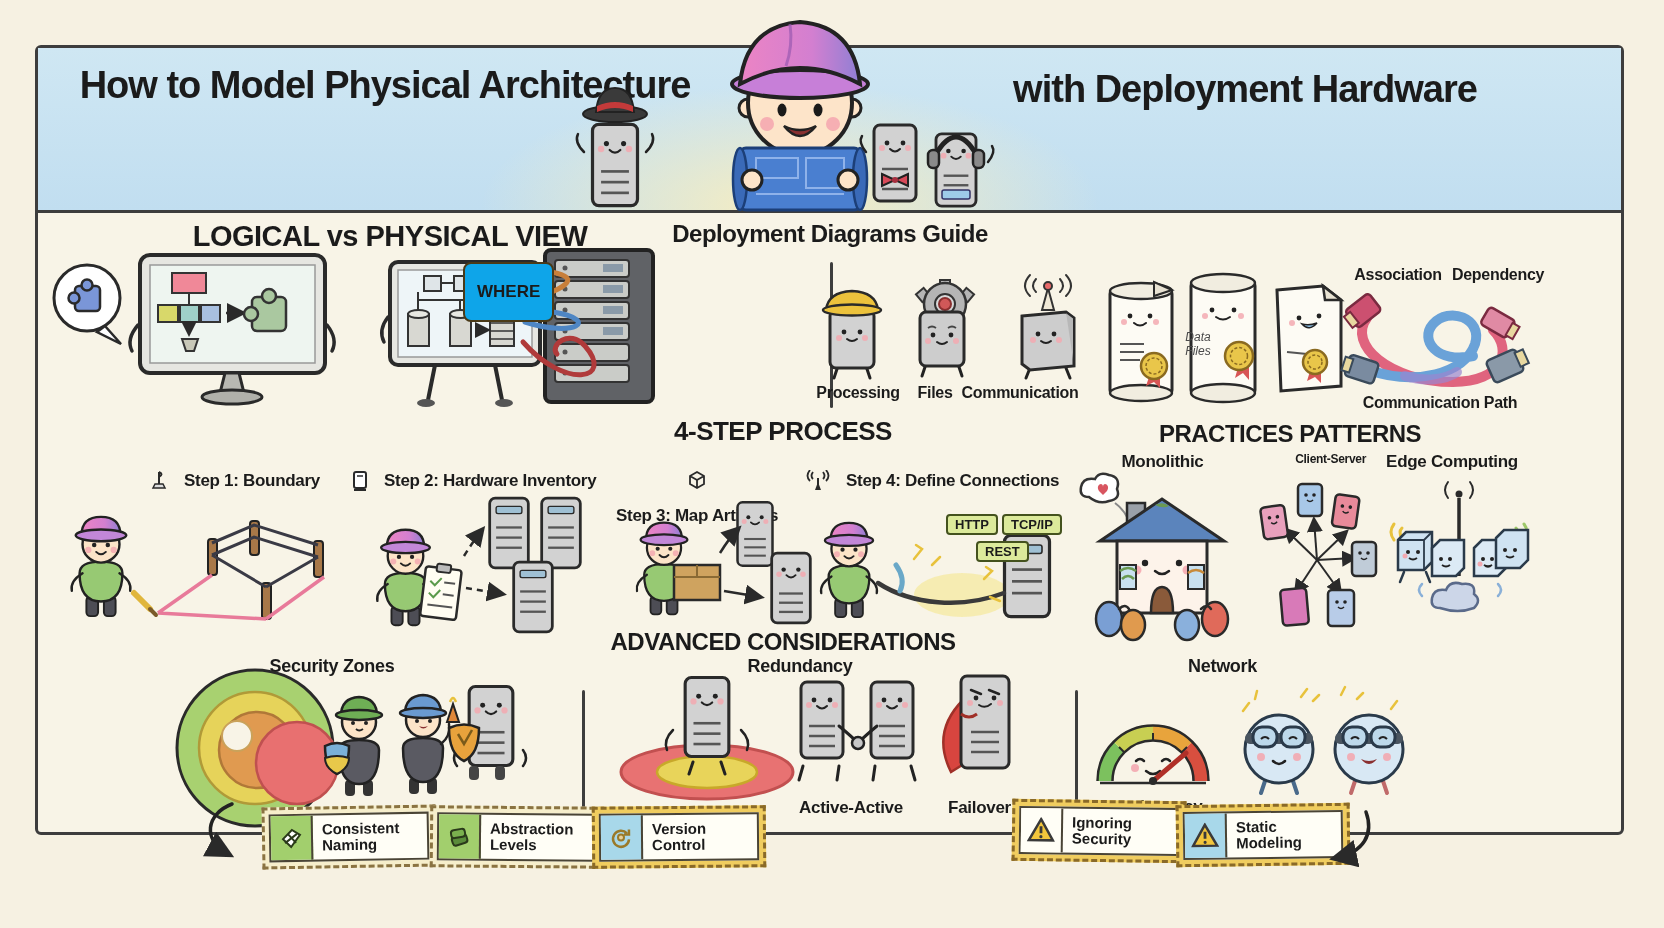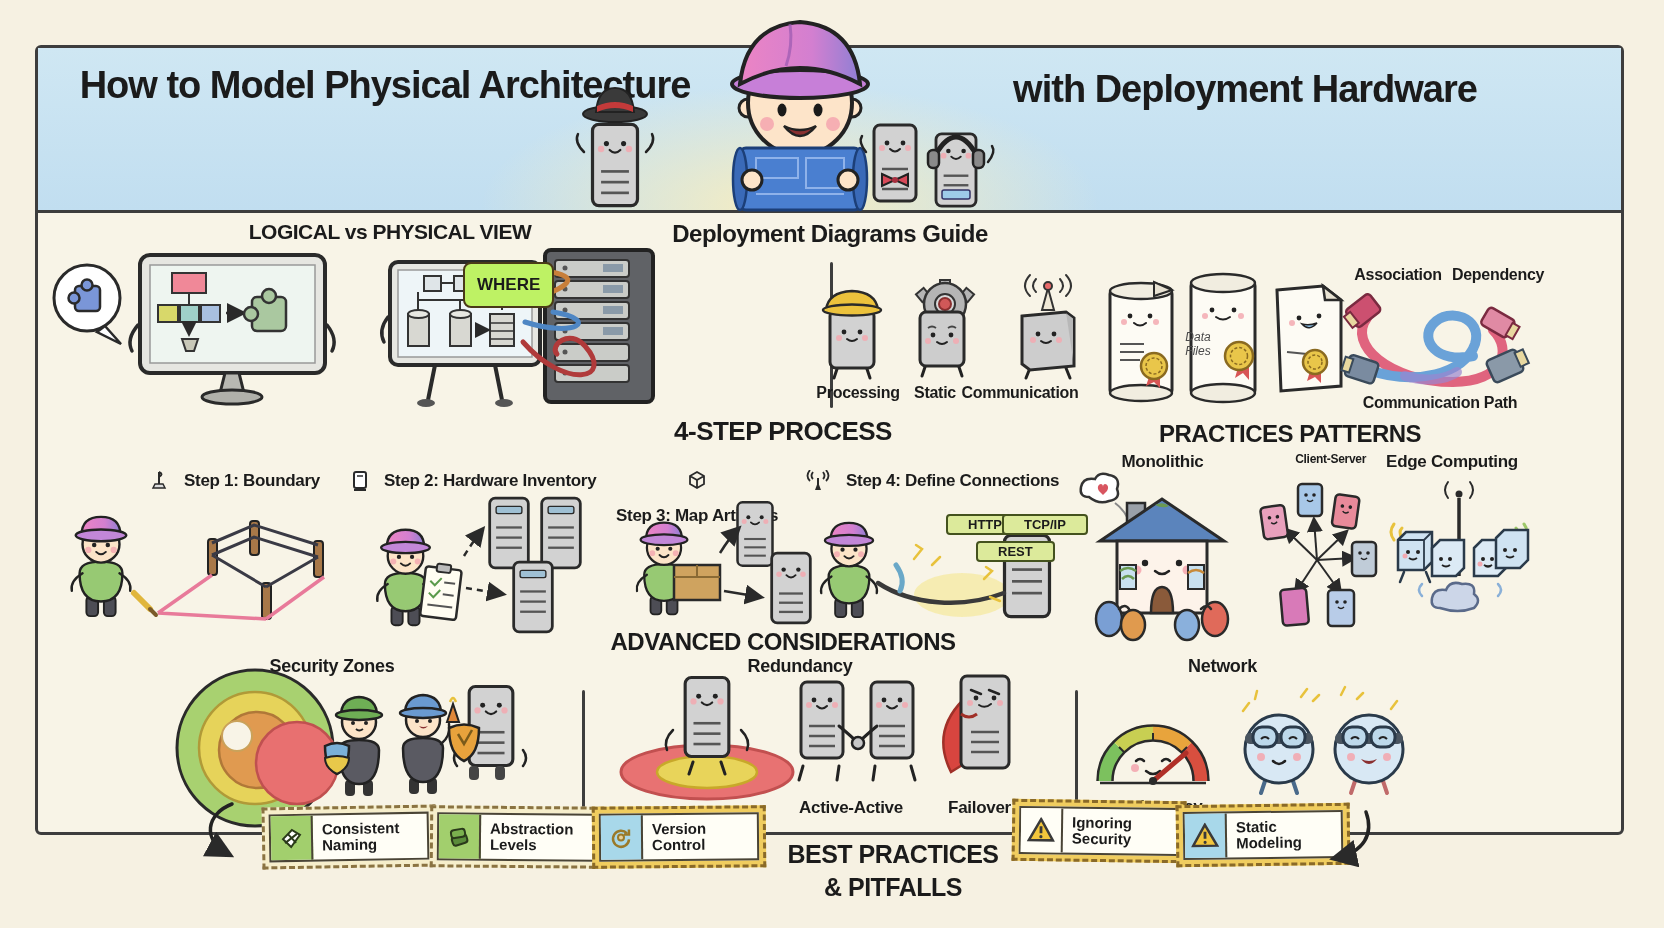--- a/index.html
+++ b/index.html
@@ -20,27 +20,27 @@
     background:
       radial-gradient(ellipse 430px 170px at 47.5% 98%, #f8eec0 0%, rgba(248,238,192,0) 72%),
       linear-gradient(180deg,#cfe7f3,#c1def0);
   }
   .h-title { position:absolute; font-weight:700; font-size:38px; letter-spacing:-1px; text-align:center; white-space:nowrap; }
   .sec-title { position:absolute; font-weight:700; text-align:center; white-space:nowrap; letter-spacing:-0.5px; }
   .lbl { position:absolute; font-weight:700; text-align:center; white-space:nowrap; letter-spacing:-0.3px; }
   .vdiv { position:absolute; width:3px; background:#3d3d3d; border-radius:2px; }
   .tag {
     position:absolute; font-weight:700; font-size:17px;
-    background:#bef264; border:2.5px solid #4a3a18; border-radius:8px;
-    padding:11px 12px; white-space:nowrap;
+    background:#0ea5e9; border:2.5px solid #4a3a18; border-radius:8px;
+    padding:18px 12px; white-space:nowrap;
   }
   .ptag {
     position:absolute; font-weight:700; font-size:13px;
     background:#dcea9b; border:2px solid #44521e; border-radius:4px;
-    padding:1px 20px; white-space:nowrap;
+    padding:1px 7px; white-space:nowrap;
   }
   .step-label { position:absolute; display:flex; align-items:center; gap:16px; font-weight:700; font-size:17px; white-space:nowrap; letter-spacing:-0.3px; }
   .badge-note { position:absolute; font-size:12px; font-style:italic; color:#4a4a4a; text-align:center; }
   .stamp { position:absolute; border:3px dashed #8a7342; background:#f6eecb; padding:4px; }
   .stamp.gold { background:#f0cd5f; border-color:#8a6a28; }
   .stamp-inner { display:flex; align-items:stretch; border:2.5px solid #4a4435; background:#fffef6; height:44px; }
   .stamp-icon { width:40px; display:flex; align-items:center; justify-content:center; border-right:2.5px solid #4a4435; }
   .stamp-icon.green { background:#a2cf6d; }
   .stamp-icon.blue  { background:#a8d8ea; }
   .stamp-icon.white { background:#fffef6; }
@@ -158,21 +158,21 @@
     <g>
       <use href="#sym-serverface" x="362" y="128" width="48" height="80"></use>
       <path d="M366,152 Q386,118 406,152" fill="none" stroke="#222" stroke-width="5" stroke-linecap="round"></path>
       <rect x="358" y="148" width="11" height="18" rx="5" fill="#8a8a8a" stroke="#222" stroke-width="2.5"></rect>
       <rect x="403" y="148" width="11" height="18" rx="5" fill="#8a8a8a" stroke="#222" stroke-width="2.5"></rect>
       <rect x="372" y="188" width="28" height="9" rx="2" fill="#9ecbe8" stroke="#336" stroke-width="1.5"></rect>
       <path d="M418,160 Q426,150 422,144" fill="none" stroke="#222" stroke-width="2.5" stroke-linecap="round"></path>
     </g>
   </svg>
 
-  <div class="sec-title" style="left:180px; top:220px; width:420px; font-size:21px;">LOGICAL vs PHYSICAL VIEW</div>
+  <div class="sec-title" style="left:180px; top:220px; width:420px; font-size:29px;">LOGICAL vs PHYSICAL VIEW</div>
   <div class="sec-title" style="left:620px; top:220px; width:420px; font-size:24px;">Deployment Diagrams Guide</div>
 
   <svg class="illu" style="left:45px; top:250px;" width="630" height="160" viewBox="0 0 630 160">
     <g>
       <circle cx="42" cy="48" r="33" fill="#ffffff" stroke="#2a2a2a" stroke-width="3"></circle>
       <path d="M60,76 L76,94 L52,82 Z" fill="#ffffff" stroke="#2a2a2a" stroke-width="2.5"></path>
       <g>
         <rect x="30" y="36" width="25" height="25" rx="4" fill="#7a96d8" stroke="#2a2a2a" stroke-width="2.5"></rect>
         <circle cx="42" cy="35" r="5.5" fill="#7a96d8" stroke="#2a2a2a" stroke-width="2.5"></circle>
         <circle cx="29" cy="48" r="5.5" fill="#7a96d8" stroke="#2a2a2a" stroke-width="2.5"></circle>
@@ -293,21 +293,21 @@
       <path d="M14,38 L58,34 L66,40 L66,88 L22,92 L14,86 Z" fill="#cdcdcd" stroke="#2a2a2a" stroke-width="3"></path>
       <path d="M58,34 L66,40 L66,88" fill="#b8b8b8" stroke="#2a2a2a" stroke-width="2"></path>
       <circle cx="30" cy="56" r="2.4" fill="#222"></circle>
         <circle cx="46" cy="56" r="2.4" fill="#222"></circle>
       <path d="M33,63 Q38,67 43,63" fill="none" stroke="#222" stroke-width="2" stroke-linecap="round"></path>
       <circle cx="25" cy="62" r="3" fill="#f3a9b0" opacity="0.85"></circle>
         <circle cx="51" cy="62" r="3" fill="#f3a9b0" opacity="0.85"></circle>
     </g>
   </svg>
   <div class="lbl" style="left:808px; top:384px; width:100px; font-size:16px;">Processing</div>
-  <div class="lbl" style="left:902px; top:384px; width:66px; font-size:16px;">Static</div>
+  <div class="lbl" style="left:902px; top:384px; width:66px; font-size:16px;">Files</div>
   <div class="lbl" style="left:960px; top:384px; width:120px; font-size:16px;">Communication</div>
 
   <svg class="illu" style="left:1105px; top:272px;" width="240" height="138" viewBox="0 0 240 138">
     <g transform="translate(5,10)">
       <rect x="0" y="8" width="62" height="104" rx="4" fill="#fdfbf4" stroke="#2a2a2a" stroke-width="3"></rect>
       <ellipse cx="31" cy="9" rx="31" ry="8" fill="#f1ede0" stroke="#2a2a2a" stroke-width="2.5"></ellipse>
       <ellipse cx="31" cy="111" rx="31" ry="8" fill="#f1ede0" stroke="#2a2a2a" stroke-width="2.5"></ellipse>
       <path d="M44,0 L62,8 L44,14 Z" fill="#e8e2d2" stroke="#2a2a2a" stroke-width="2"></path>
       <circle cx="20" cy="34" r="2.4" fill="#222"></circle>
         <circle cx="40" cy="34" r="2.4" fill="#222"></circle>
@@ -765,24 +765,20 @@
         <svg width="24" height="24" viewBox="0 0 24 24">
             <path d="M18,8 A8,8 0 1 0 20,14" fill="none" stroke="#9a7a2a" stroke-width="2.5"></path>
             <path d="M20,4 L20,9 L15,9" fill="none" stroke="#9a7a2a" stroke-width="2.5"></path>
             <circle cx="12" cy="12" r="3" fill="#e8cf9a" stroke="#9a7a2a" stroke-width="2"></circle>
           </svg>
       </div>
       <div class="stamp-label">Version Control</div>
     </div>
   </div>
 
-  <div class="bp-title">
-    <div>BEST PRACTICES</div>
-    <div>&amp; PITFALLS</div>
-  </div>
 
   <div class="stamp gold" style="left:1012px; top:800px; transform:rotate(0.8deg);">
     <div class="stamp-inner">
       <div class="stamp-icon white">
         <svg width="28" height="26" viewBox="0 0 28 26"><path d="M14,2 L26,23 L2,23 Z" fill="#f2c63c" stroke="#3a3a3a" stroke-width="2.5"></path><line x1="14" y1="9" x2="14" y2="16" stroke="#3a3a3a" stroke-width="2.8"></line><circle cx="14" cy="19.5" r="1.6" fill="#3a3a3a"></circle>g</svg>
       </div>
       <div class="stamp-label">Ignoring Security</div>
     </div>
   </div>
 

